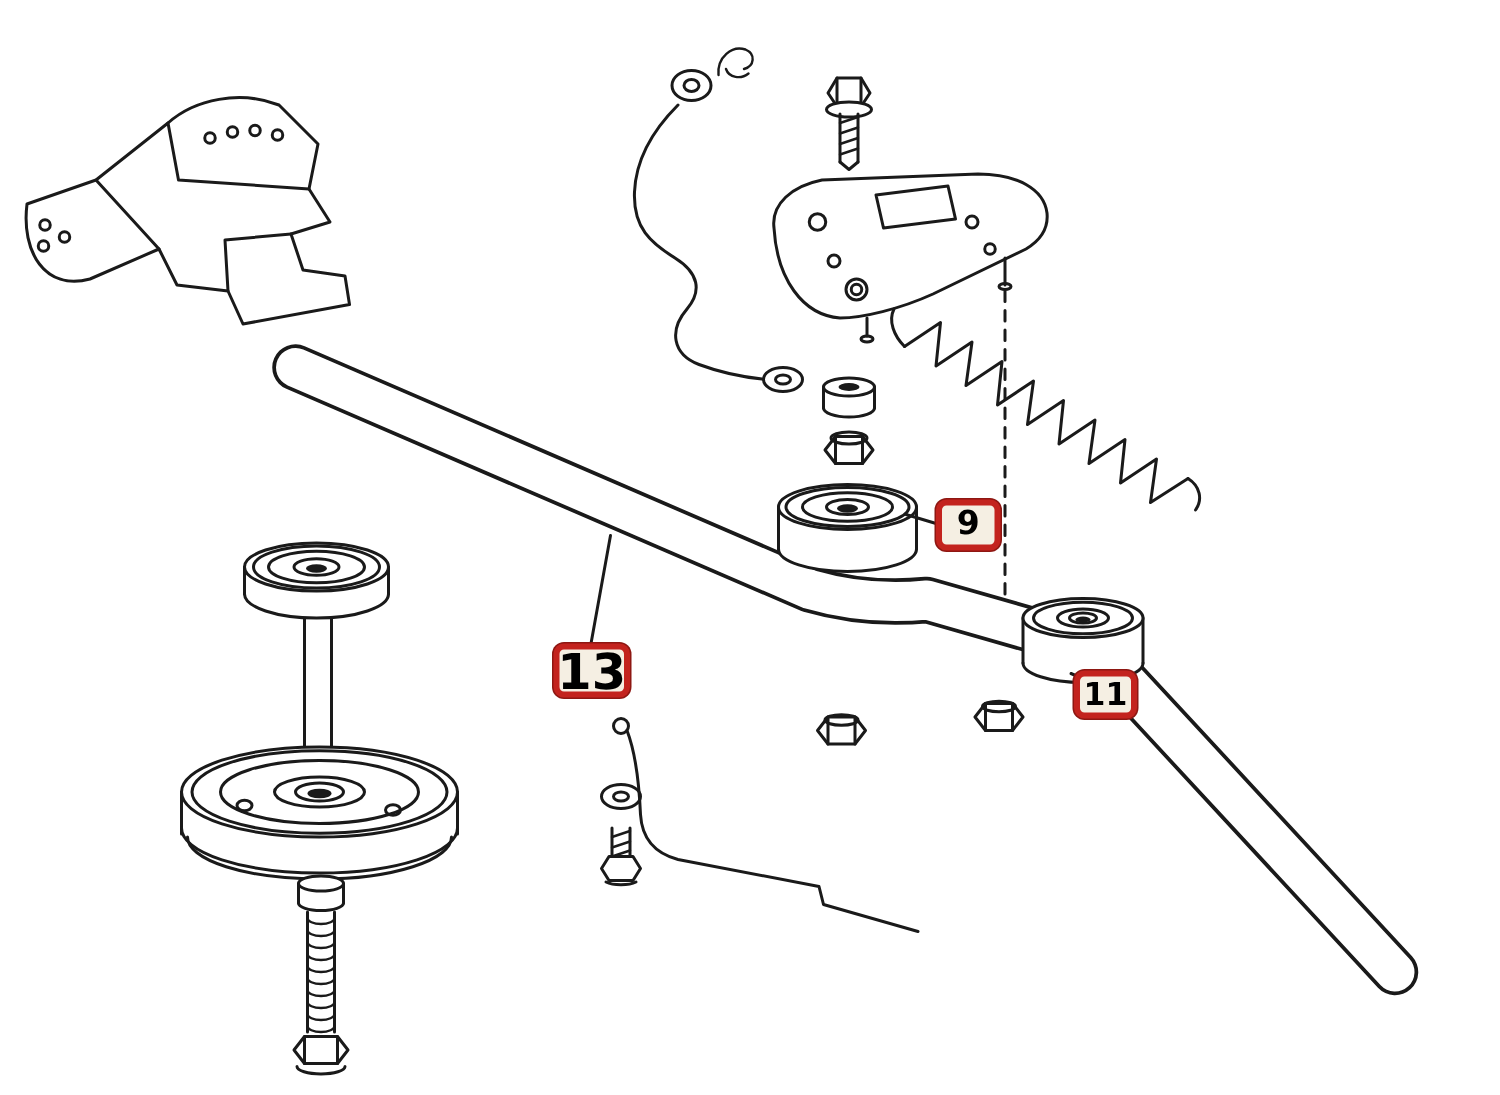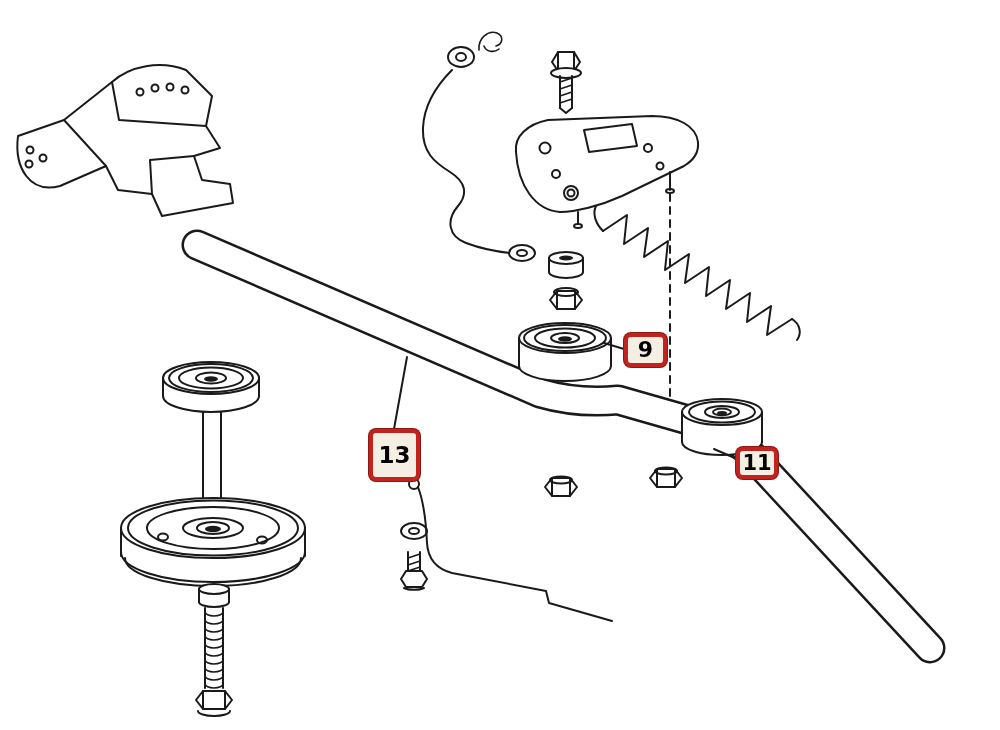--- a/index.html
+++ b/index.html
@@ -14,22 +14,22 @@
   #diagram-svg .dashed { stroke-dasharray:7 6; }
   #diagram-svg .belt-outer { stroke-width:31; }
   #diagram-svg .belt-inner { stroke:#ffffff; stroke-width:26; }
   .callout {
     position:absolute; display:flex; align-items:center; justify-content:center;
     background:#f5efe3; border:4px solid #c3231e; border-radius:7px;
     color:#000; font-weight:bold; line-height:1; box-shadow:0 0 0 1px #8e1712;
     cursor:pointer; user-select:none;
   }
   .callout-9  { left:624px; top:333px; width:43px; height:34px; font-size:22px; }
-  .callout-11 { left:736px; top:447px; width:42px; height:32px; font-size:21px; }
-  .callout-13 { left:369px; top:429px; width:51px; height:52px; font-size:23px; }
+  .callout-11 { left:716px; top:447px; width:42px; height:32px; font-size:21px; }
+  .callout-13 { left:369px; top:429px; width:51px; height:36px; font-size:33px; }
 </style>
 </head>
 <body>
 
 <div class="stage">
 
 <svg id="diagram-svg" width="1000" height="730" viewBox="0 0 1000 730">
 
   <g>
     <path d="M 18,136 L 64,120 L 112,82 C 130,66 160,60 186,70 L 212,96 L 206,126 L 220,148 L 194,156 L 202,180 L 230,184 L 233,203 L 162,216 L 152,194 L 118,190 L 106,166 L 60,186 C 30,194 14,168 18,136 Z"></path>

